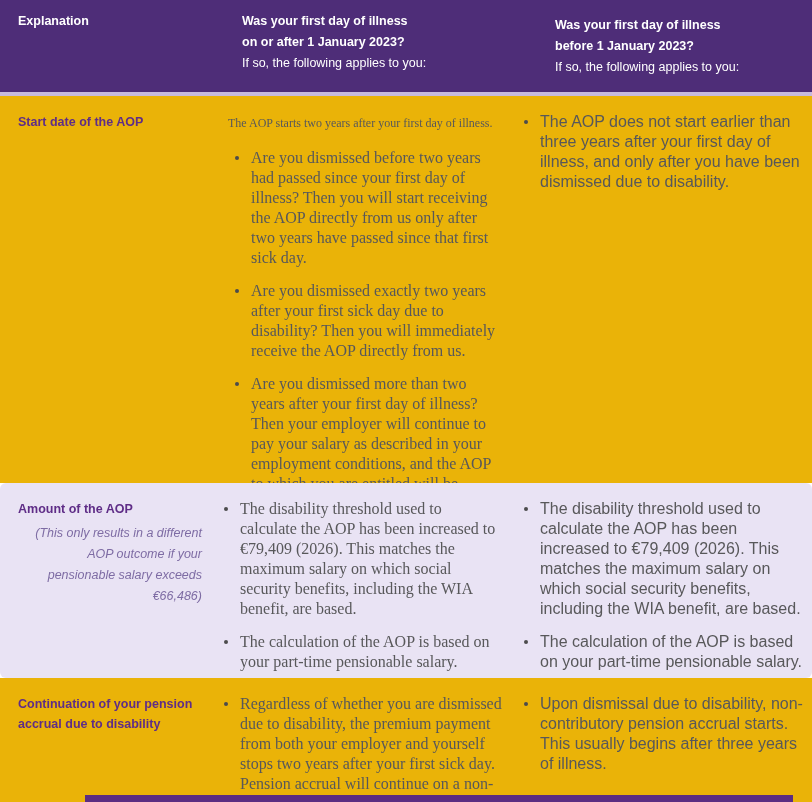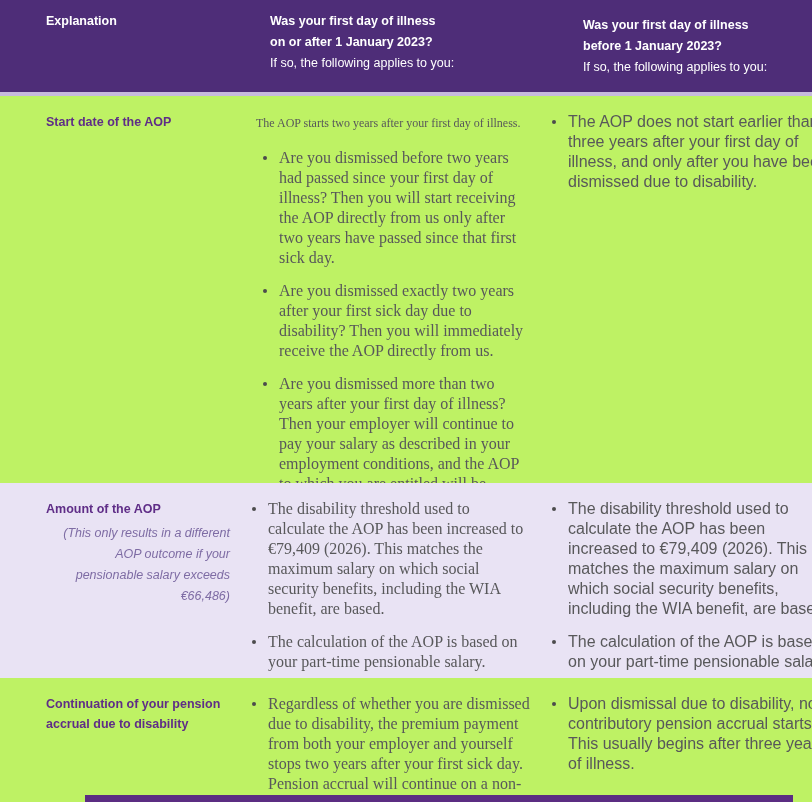--- a/index.html
+++ b/index.html
@@ -13,42 +13,42 @@
   }
   *{box-sizing:border-box;margin:0;padding:0;}
   html,body{background:#fff;}
   body{font-family:"Liberation Sans","DejaVu Sans",sans-serif;}
   .page{
     position:relative;
     width:812px;height:802px;
     overflow:hidden;
     background:#fff;
   }
-  .row{display:grid;grid-template-columns:210px 300px 302px;padding-left:28px;}
+  .row{display:grid;grid-template-columns:210px 300px 302px;}
   
   .header-row{
     height:96px;
     background:var(--header-bg);
     border-bottom:4px solid var(--header-border);
     color:#fff;
   }
   .header-row .cell{padding-top:11px;font-size:12.5px;line-height:21px;}
   .hcol1{padding-left:18px;padding-right:6px;}
   .hcol2{padding-left:32px;padding-right:10px;}
   .hcol3{padding-left:45px;padding-right:10px;padding-top:15px !important;}
   .h-title{font-weight:bold;}
   .h-note{font-style:italic;}
   .h-question{font-weight:bold;}
   .h-underline{text-underline-offset:3px;}
   .h-sub{font-weight:normal;}
   
-  .body-row{background:#bef264;}
+  .body-row{background:#eab308;}
   .body-row.alt{background:var(--row-alt-bg);}
   .r1{height:387px;}
-  .r2{height:195px;}
+  .r2{height:195px;border-radius:6px;}
   .r3{height:160px;}
   .body-row .cell{padding-top:16px;overflow:hidden;}
   .bcol1{padding-left:18px;padding-right:8px;}
   .bcol2{padding-left:18px;padding-right:8px;font-family:Liberation Serif, serif;}
   .bcol3{padding-left:13px;padding-right:8px;}
   .row-label{
     font-size:12.5px;font-weight:bold;color:var(--label-purple);
     line-height:20px;margin-bottom:4px;
   }
   .row-note{

